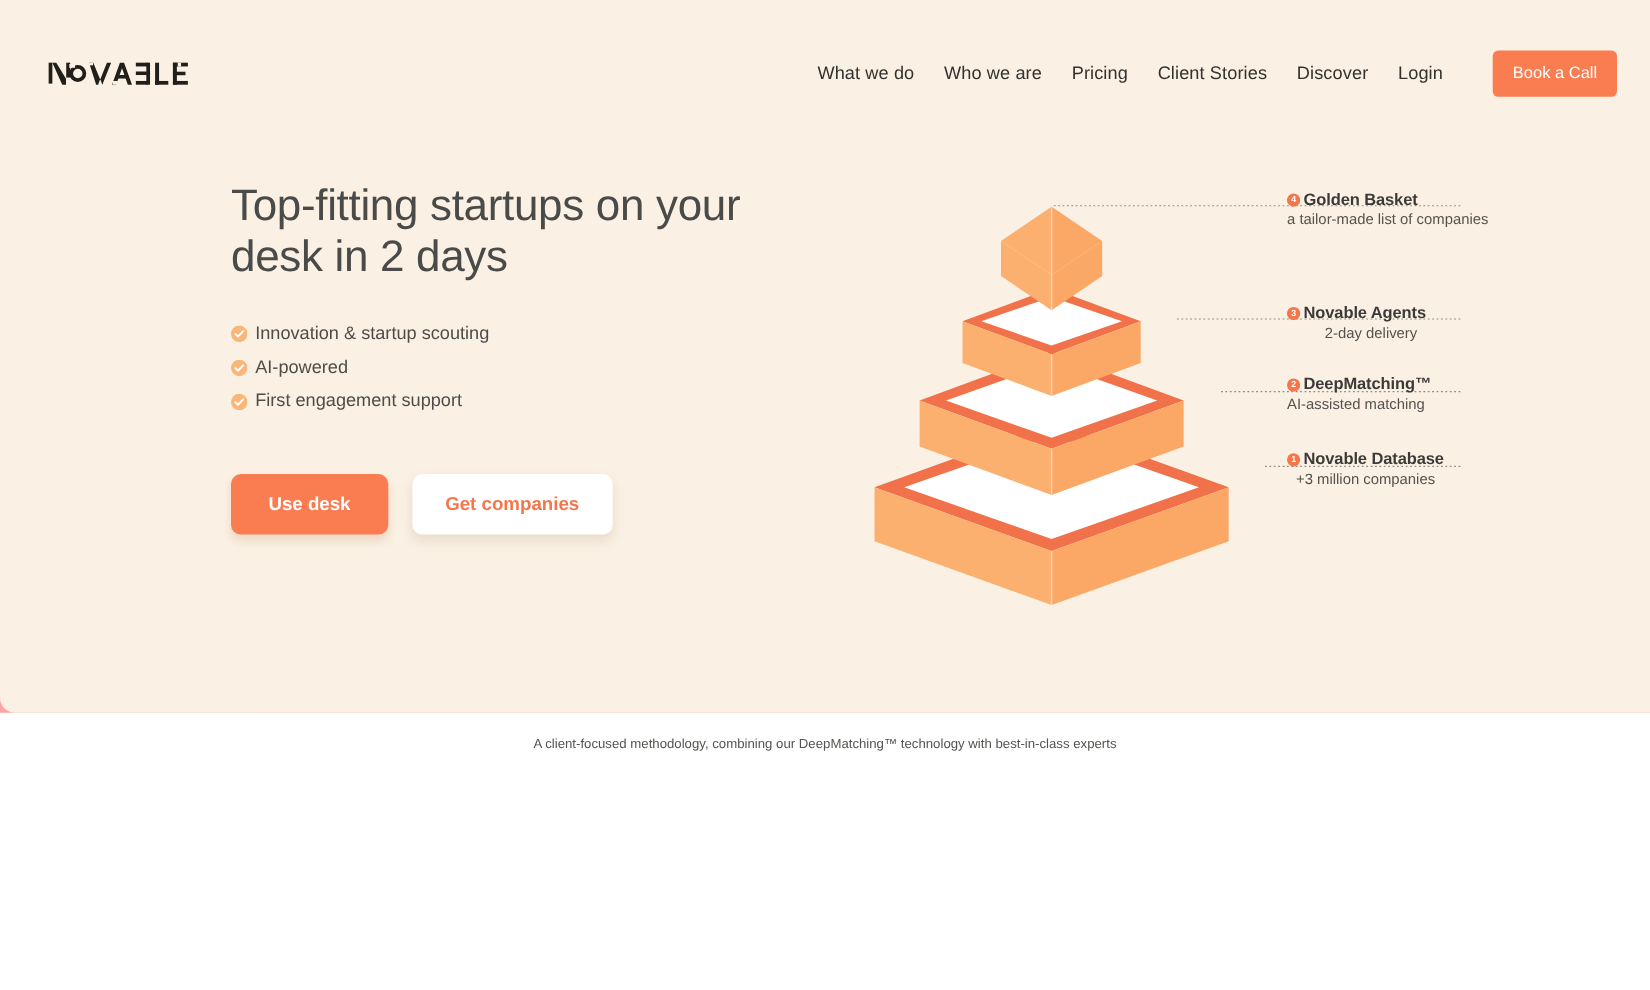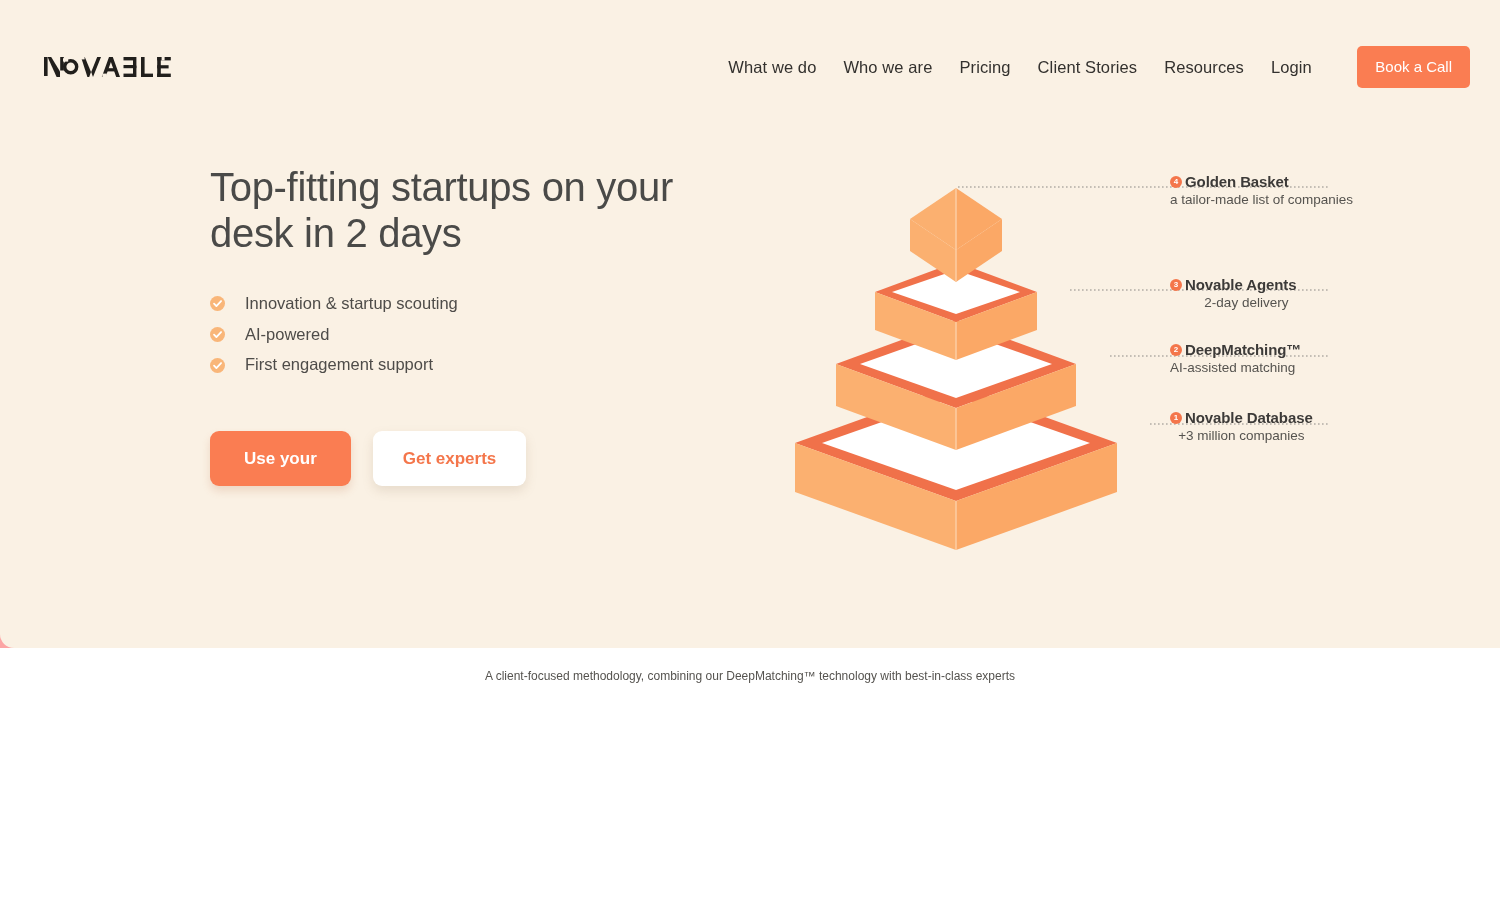--- a/index.html
+++ b/index.html
@@ -51,21 +51,21 @@
 
   
   .hero-left { position:absolute; left:210px; top:164px; width:620px; }
   .hero-title {
     font-size:40px; font-weight:400; color:#4a4a48;
     line-height:1.16; letter-spacing:-0.3px;
     max-width:490px;
   }
   .bullets { margin-top:37px; }
   .bullet {
-    display:flex; align-items:center; gap:20px;
+    display:flex; align-items:center; gap:7px;
     margin-bottom:11px;
   }
   .bullet-icon { width:15px; height:15px; flex:0 0 15px; display:block; }
   .bullet-text { font-size:16.5px; color:#4e4c49; line-height:1.2; }
 
   .cta-row { margin-top:56px; display:flex; align-items:flex-start; gap:22px; }
   .btn-primary {
     background:#fa7d52; color:#ffffff;
     font-size:17px; font-weight:700;
     padding:0 34px; height:55px; line-height:55px;
@@ -166,21 +166,21 @@
           <rect x="117.6" y="1" width="3.0" height="3.4" fill="#faf1e4"></rect>
         </g>
       </svg>
     </div>
 
     <nav class="nav">
       <a class="nav-link">What we do</a>
       <a class="nav-link">Who we are</a>
       <a class="nav-link">Pricing</a>
       <a class="nav-link">Client Stories</a>
-      <a class="nav-link">Resources</a>
+      <a class="nav-link">Discover</a>
       <a class="nav-link">Login</a>
       <button class="book-btn">Book a Call</button>
     </nav>
   </div>
 
   <div class="hero-left">
     <h1 class="hero-title">Top-fitting startups on your desk in 2 days</h1>
 
     <ul class="bullets" style="list-style:none;">
       <li class="bullet">
@@ -200,22 +200,22 @@
       <li class="bullet">
         <svg class="bullet-icon" viewBox="0 0 16 16">
           <circle cx="8" cy="8" r="8" fill="#f9b679"></circle>
           <path d="M4.3 8.2 L6.8 10.7 L11.8 5.4" stroke="#ffffff" stroke-width="1.9" fill="none" stroke-linecap="round" stroke-linejoin="round"></path>
         </svg>
         <span class="bullet-text">First engagement support</span>
       </li>
     </ul>
 
     <div class="cta-row">
-      <button class="btn-primary">Use your</button>
-      <button class="btn-secondary">Get experts</button>
+      <button class="btn-primary">Use desk</button>
+      <button class="btn-secondary">Get companies</button>
     </div>
   </div>
 
   <div class="graphic">
     <svg width="600" height="390" viewBox="0 0 600 390">
       <defs>
         <style>
           .face-l { fill:#fbb070; }
           .face-r { fill:#fba866; }
           .rim    { fill:#f0714a; }

